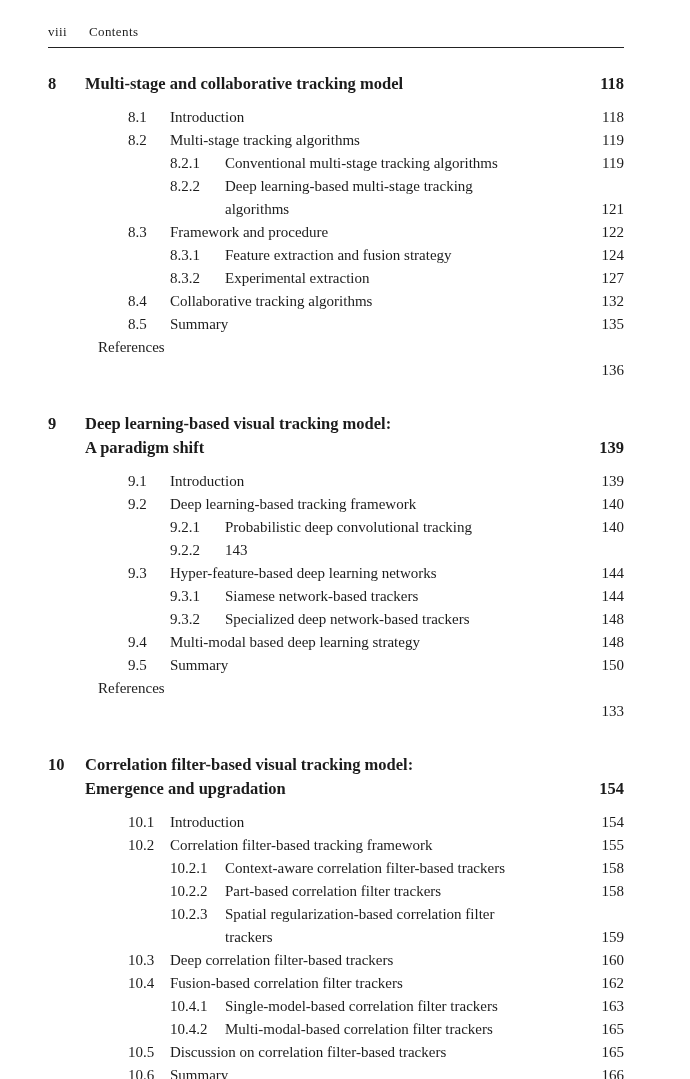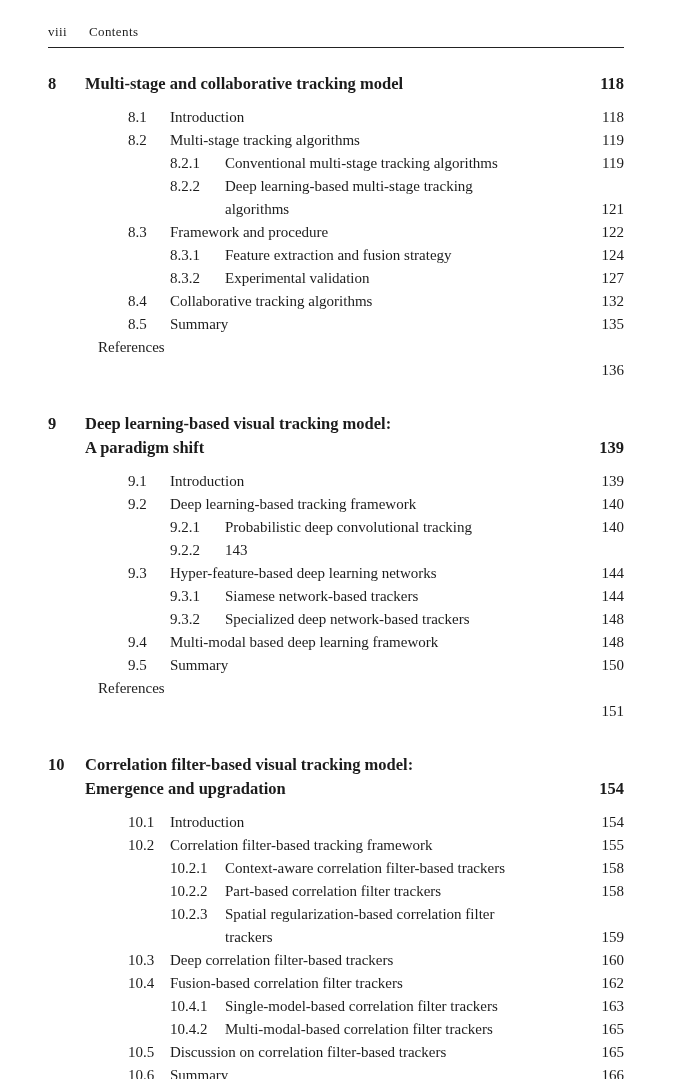--- a/index.html
+++ b/index.html
@@ -102,21 +102,21 @@
             <span class="e-title">Framework and procedure</span>
             <span class="e-page">122</span>
           </div>
           <div class="row lvl2">
             <span class="e-num">8.3.1</span>
             <span class="e-title">Feature extraction and fusion strategy</span>
             <span class="e-page">124</span>
           </div>
           <div class="row lvl2">
             <span class="e-num">8.3.2</span>
-            <span class="e-title">Experimental validation</span>
+            <span class="e-title">Experimental extraction</span>
             <span class="e-page">127</span>
           </div>
           <div class="row lvl1">
             <span class="e-num">8.4</span>
             <span class="e-title">Collaborative tracking algorithms</span>
             <span class="e-page">132</span>
           </div>
           <div class="row lvl1">
             <span class="e-num">8.5</span>
             <span class="e-title">Summary</span>
@@ -165,31 +165,31 @@
             <span class="e-title">Siamese network-based trackers</span>
             <span class="e-page">144</span>
           </div>
           <div class="row lvl2">
             <span class="e-num">9.3.2</span>
             <span class="e-title">Specialized deep network-based trackers</span>
             <span class="e-page">148</span>
           </div>
           <div class="row lvl1">
             <span class="e-num">9.4</span>
-            <span class="e-title">Multi-modal based deep learning framework</span>
+            <span class="e-title">Multi-modal based deep learning strategy</span>
             <span class="e-page">148</span>
           </div>
           <div class="row lvl1">
             <span class="e-num">9.5</span>
             <span class="e-title">Summary</span>
             <span class="e-page">150</span>
           </div>
           <div class="row ref">
             <span class="e-title">References</span>
-            <span class="e-page">151</span>
+            <span class="e-page">133</span>
           </div>
         </div>
       </div>
       <div class="chapter">
         <div class="ch-head">
           <span class="ch-num">10</span>
           <span class="ch-title">Correlation filter-based visual tracking model:
 Emergence and upgradation</span>
           <span class="ch-page">154</span>
         </div>

